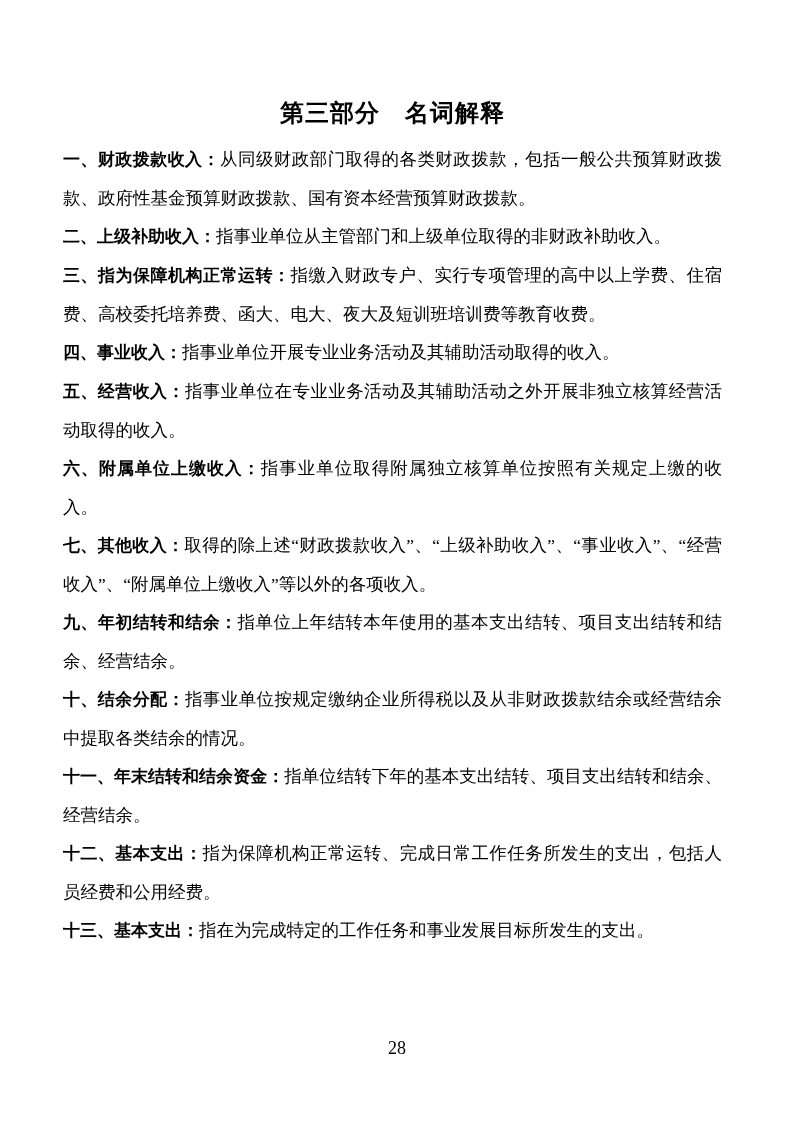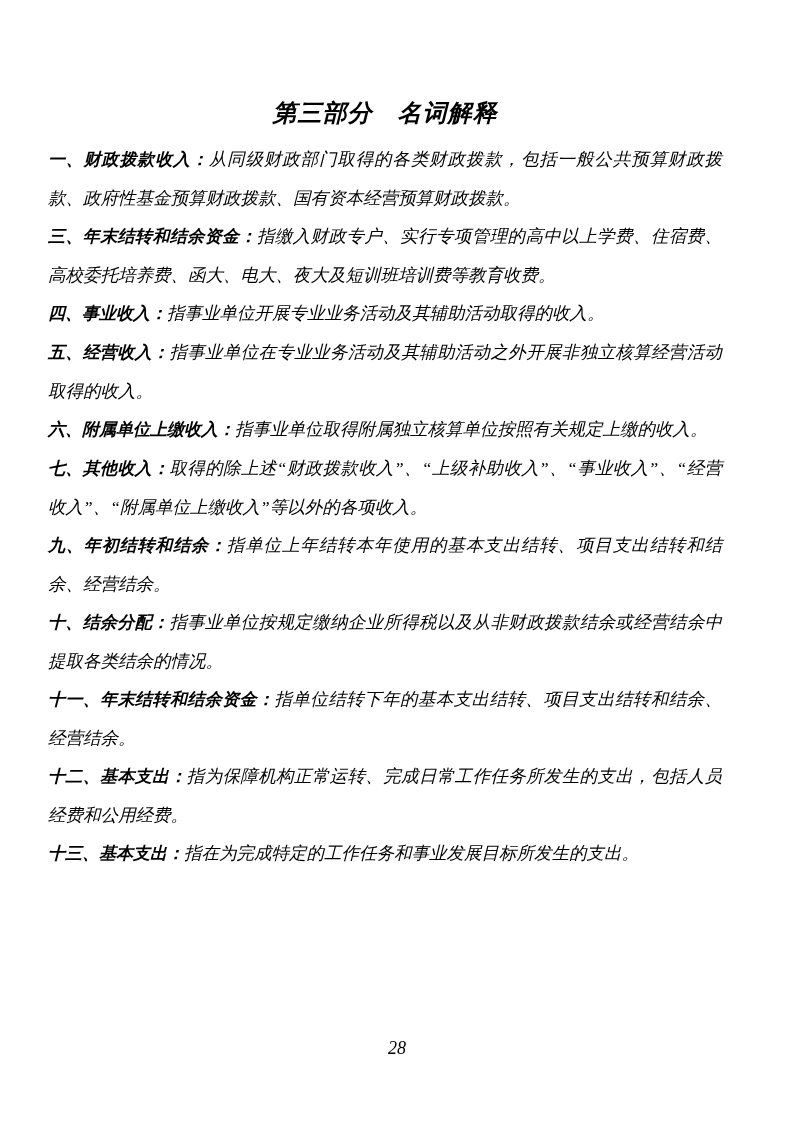--- a/index.html
+++ b/index.html
@@ -6,23 +6,22 @@
   html, body {
     width: 794px;
     background: #ffffff;
     font-family: "Liberation Serif", "DejaVu Serif", serif;
   }
   .page {
     position: relative;
     width: 794px;
     height: 1123px;
     background: #ffffff;
-    padding: 96px 72px 0 48px;
+    padding: 96px 72px 0 63px;
     overflow: hidden;
-    font-style: italic;
   }
   .doc-title {
     text-align: center;
     font-size: 24px;
     font-weight: bold;
     color: #000000;
     line-height: 34px;
     margin-bottom: 10px;
     letter-spacing: 1px;
   }
@@ -51,21 +50,22 @@
 </style>
 </head>
 <body>
 
 <div class="page">
 
   <h1 class="doc-title">第三部分　名词解释</h1>
 
   <div class="terms">
     <p class="term"><span class="term-label">一、财政拨款收入：</span><span class="term-def">从同级财政部门取得的各类财政拨款，包括一般公共预算财政拨款、政府性基金预算财政拨款、国有资本经营预算财政拨款。</span></p>
-    <p class="term"><span class="term-label">三、年末结转和结余资金：</span><span class="term-def">指缴入财政专户、实行专项管理的高中以上学费、住宿费、高校委托培养费、函大、电大、夜大及短训班培训费等教育收费。</span></p>
+    <p class="term"><span class="term-label">二、上级补助收入：</span><span class="term-def">指事业单位从主管部门和上级单位取得的非财政补助收入。</span></p>
+    <p class="term"><span class="term-label">三、指为保障机构正常运转：</span><span class="term-def">指缴入财政专户、实行专项管理的高中以上学费、住宿费、高校委托培养费、函大、电大、夜大及短训班培训费等教育收费。</span></p>
     <p class="term"><span class="term-label">四、事业收入：</span><span class="term-def">指事业单位开展专业业务活动及其辅助活动取得的收入。</span></p>
     <p class="term"><span class="term-label">五、经营收入：</span><span class="term-def">指事业单位在专业业务活动及其辅助活动之外开展非独立核算经营活动取得的收入。</span></p>
     <p class="term"><span class="term-label">六、附属单位上缴收入：</span><span class="term-def">指事业单位取得附属独立核算单位按照有关规定上缴的收入。</span></p>
     <p class="term"><span class="term-label">七、其他收入：</span><span class="term-def">取得的除上述“财政拨款收入”、“上级补助收入”、“事业收入”、“经营收入”、“附属单位上缴收入”等以外的各项收入。</span></p>
     <p class="term"><span class="term-label">九、年初结转和结余：</span><span class="term-def">指单位上年结转本年使用的基本支出结转、项目支出结转和结余、经营结余。</span></p>
     <p class="term"><span class="term-label">十、结余分配：</span><span class="term-def">指事业单位按规定缴纳企业所得税以及从非财政拨款结余或经营结余中提取各类结余的情况。</span></p>
     <p class="term"><span class="term-label">十一、年末结转和结余资金：</span><span class="term-def">指单位结转下年的基本支出结转、项目支出结转和结余、经营结余。</span></p>
     <p class="term"><span class="term-label">十二、基本支出：</span><span class="term-def">指为保障机构正常运转、完成日常工作任务所发生的支出，包括人员经费和公用经费。</span></p>
     <p class="term"><span class="term-label">十三、基本支出：</span><span class="term-def">指在为完成特定的工作任务和事业发展目标所发生的支出。</span></p>
   </div>

